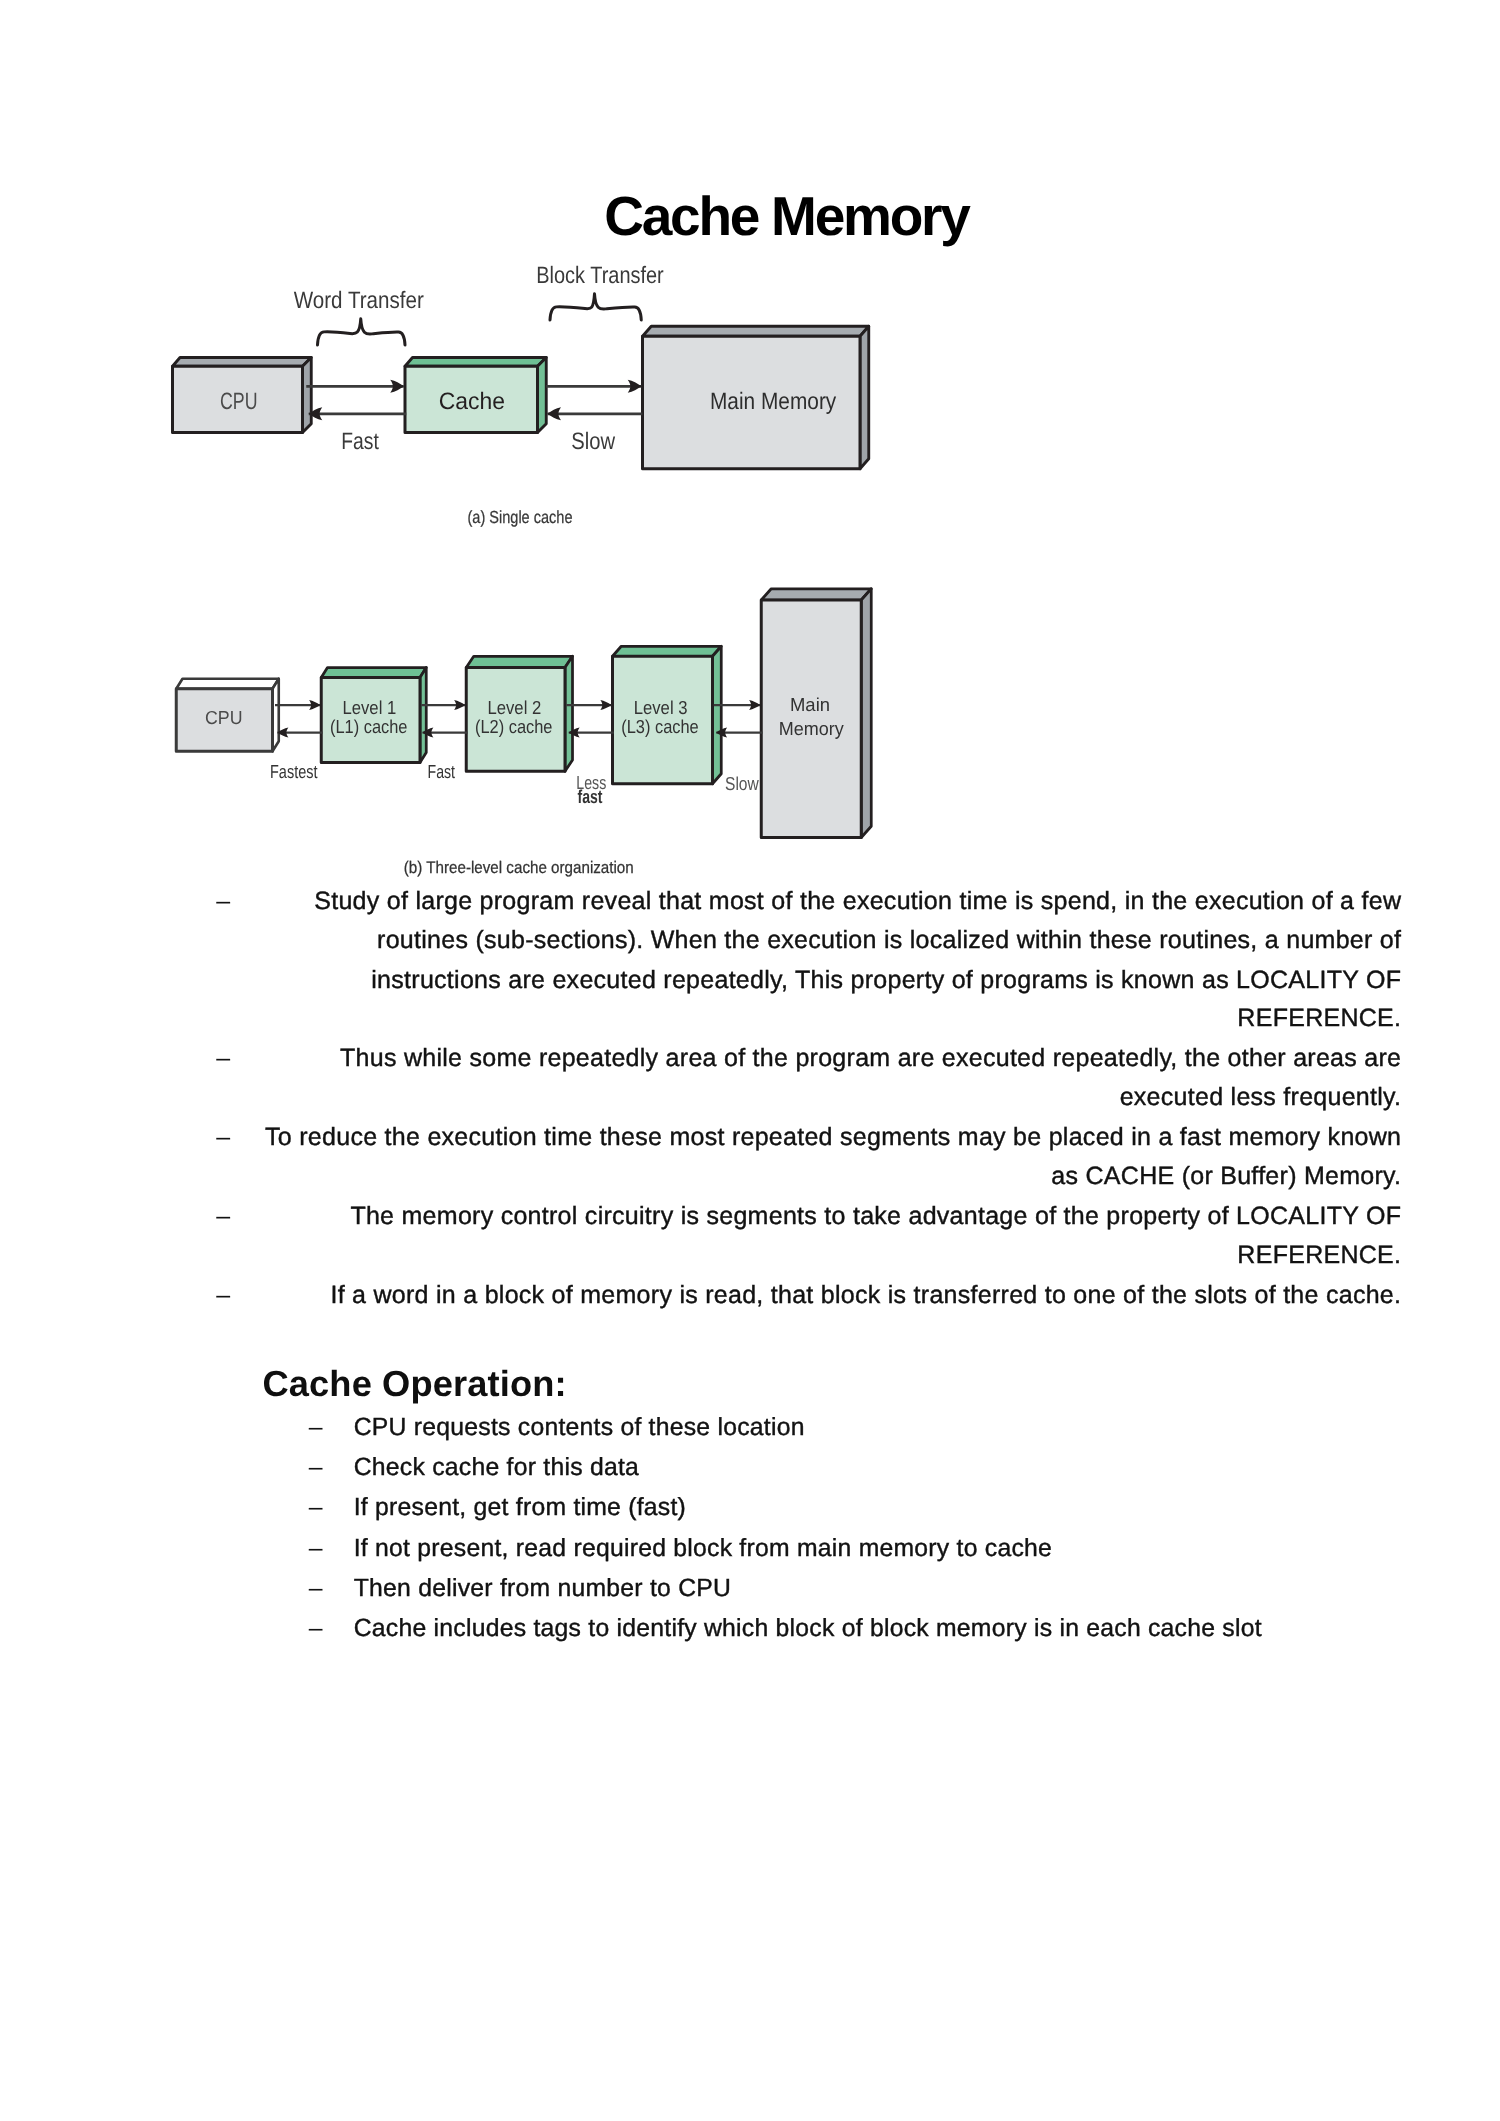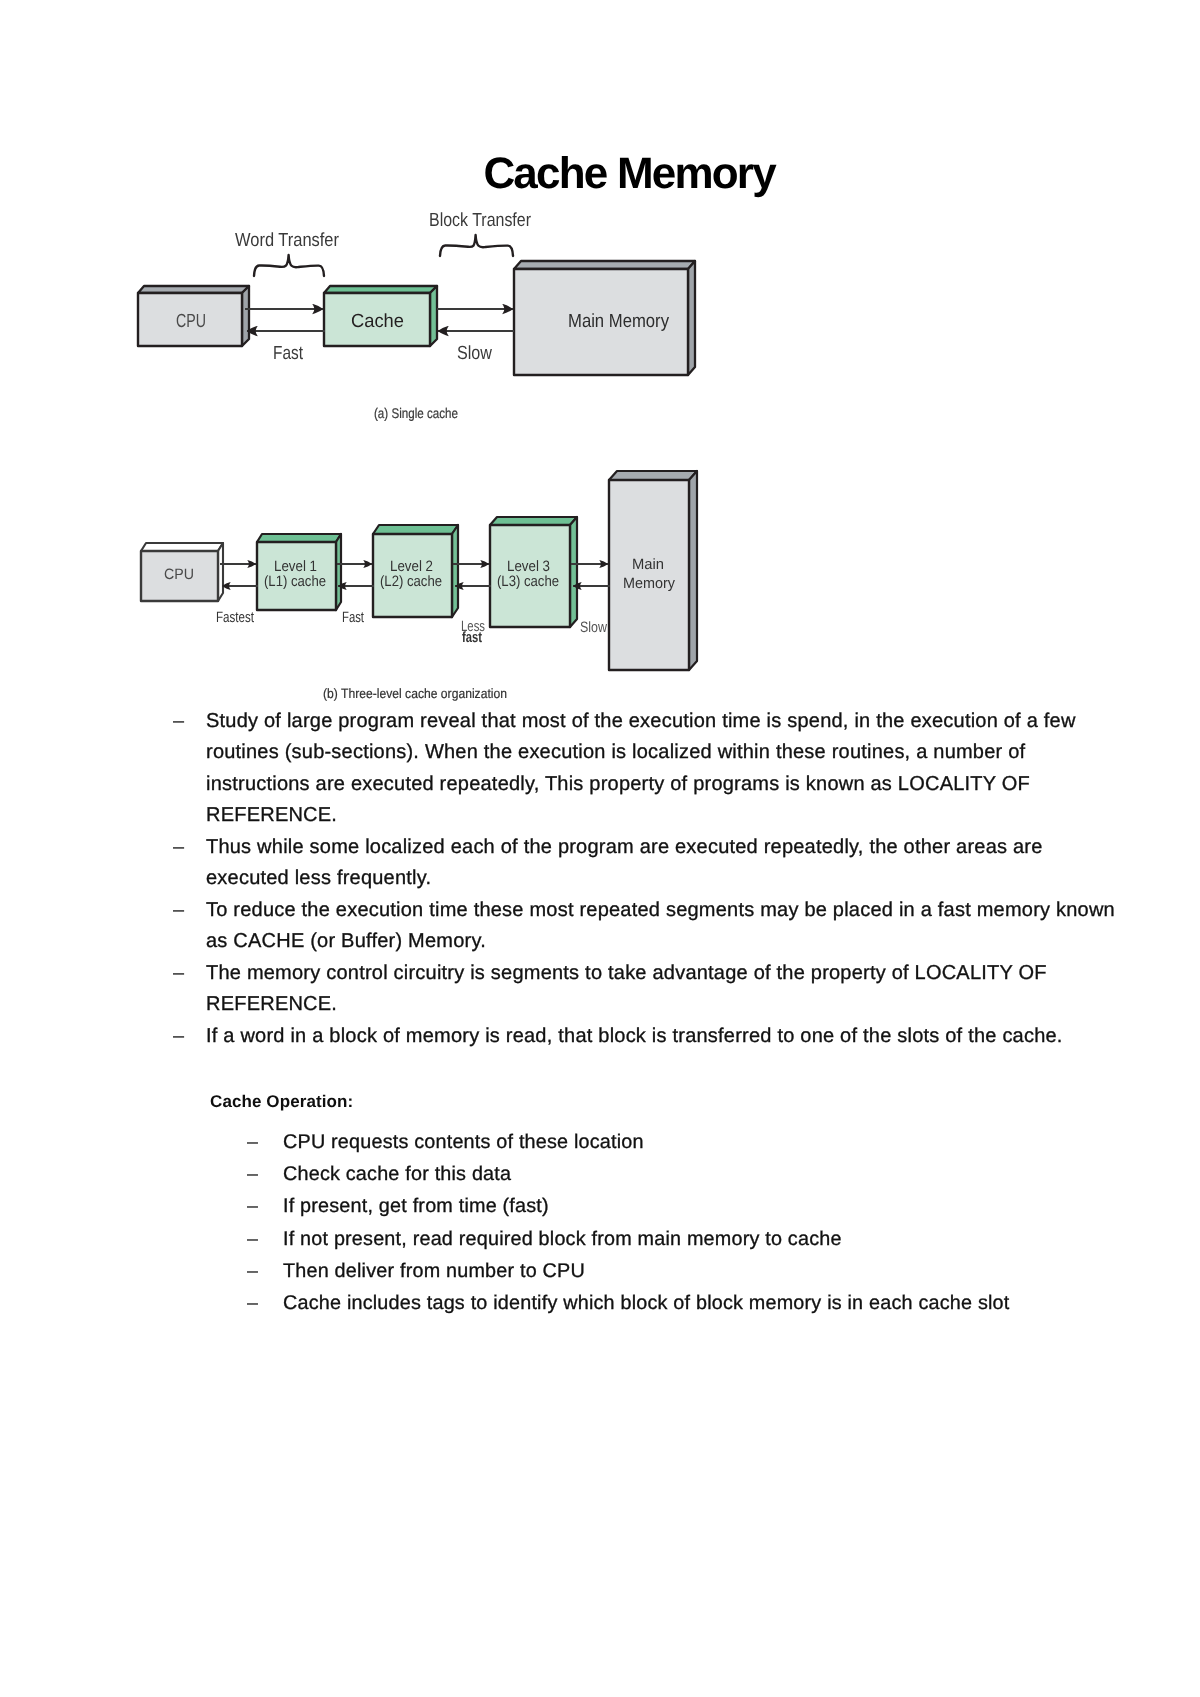--- a/index.html
+++ b/index.html
@@ -11,22 +11,22 @@
   .abs{position:absolute;}
   #title{left:2px;top:149px;width:1200px;text-align:center;
          font-size:44px;font-weight:bold;letter-spacing:-1.8px;text-indent:-1.8px;}
   svg{display:block;}
   .fig{position:absolute;}
   ul{margin:0;padding:0;list-style:none;}
   .blist{position:absolute;left:145px;top:706px;width:948px;
          font-size:20px;letter-spacing:0.22px;line-height:31.46px;color:#121212;}
   .blist li{position:relative;padding-left:33px;margin:0;}
   .blist .d{position:absolute;left:0;top:0;}
-  .blist .t{display:block;text-align:left;-webkit-text-stroke:0.32px #111;}
-  .sec-h{position:absolute;left:182px;top:1092px;font-size:17px;font-weight:bold;color:#0f0f0f;letter-spacing:0.1px;}
+  .blist .t{display:block;text-align:right;-webkit-text-stroke:0.32px #111;}
+  .sec-h{position:absolute;left:182px;top:1092px;font-size:29px;font-weight:bold;color:#0f0f0f;letter-spacing:0.1px;}
   .slist{position:absolute;left:219px;top:1126px;width:880px;
          font-size:19.8px;letter-spacing:0.2px;line-height:32.2px;color:#121212;}
   .slist li{position:relative;padding-left:36px;margin:0;}
   .slist .d{position:absolute;left:0;top:0;}
   .slist .t{display:block;-webkit-text-stroke:0.32px #111;}
 </style>
 </head>
 <body>
 
 <div class="page">
@@ -149,21 +149,21 @@
    </svg>
   </div>
 
   <ul class="blist" id="blist">
     <li>
         <span class="d">–</span>
         <span class="t">Study of large program reveal that most of the execution time is spend, in the execution of a few routines (sub-sections). When the execution is localized within these routines, a number of instructions are executed repeatedly, This property of programs is known as LOCALITY OF REFERENCE.</span>
       </li>
     <li>
         <span class="d">–</span>
-        <span class="t">Thus while some localized each of the program are executed repeatedly, the other areas are executed less frequently.</span>
+        <span class="t">Thus while some repeatedly area of the program are executed repeatedly, the other areas are executed less frequently.</span>
       </li>
     <li>
         <span class="d">–</span>
         <span class="t">To reduce the execution time these most repeated segments may be placed in a fast memory known as CACHE (or Buffer) Memory.</span>
       </li>
     <li>
         <span class="d">–</span>
         <span class="t">The memory control circuitry is segments to take advantage of the property of LOCALITY OF REFERENCE.</span>
       </li>
     <li>

